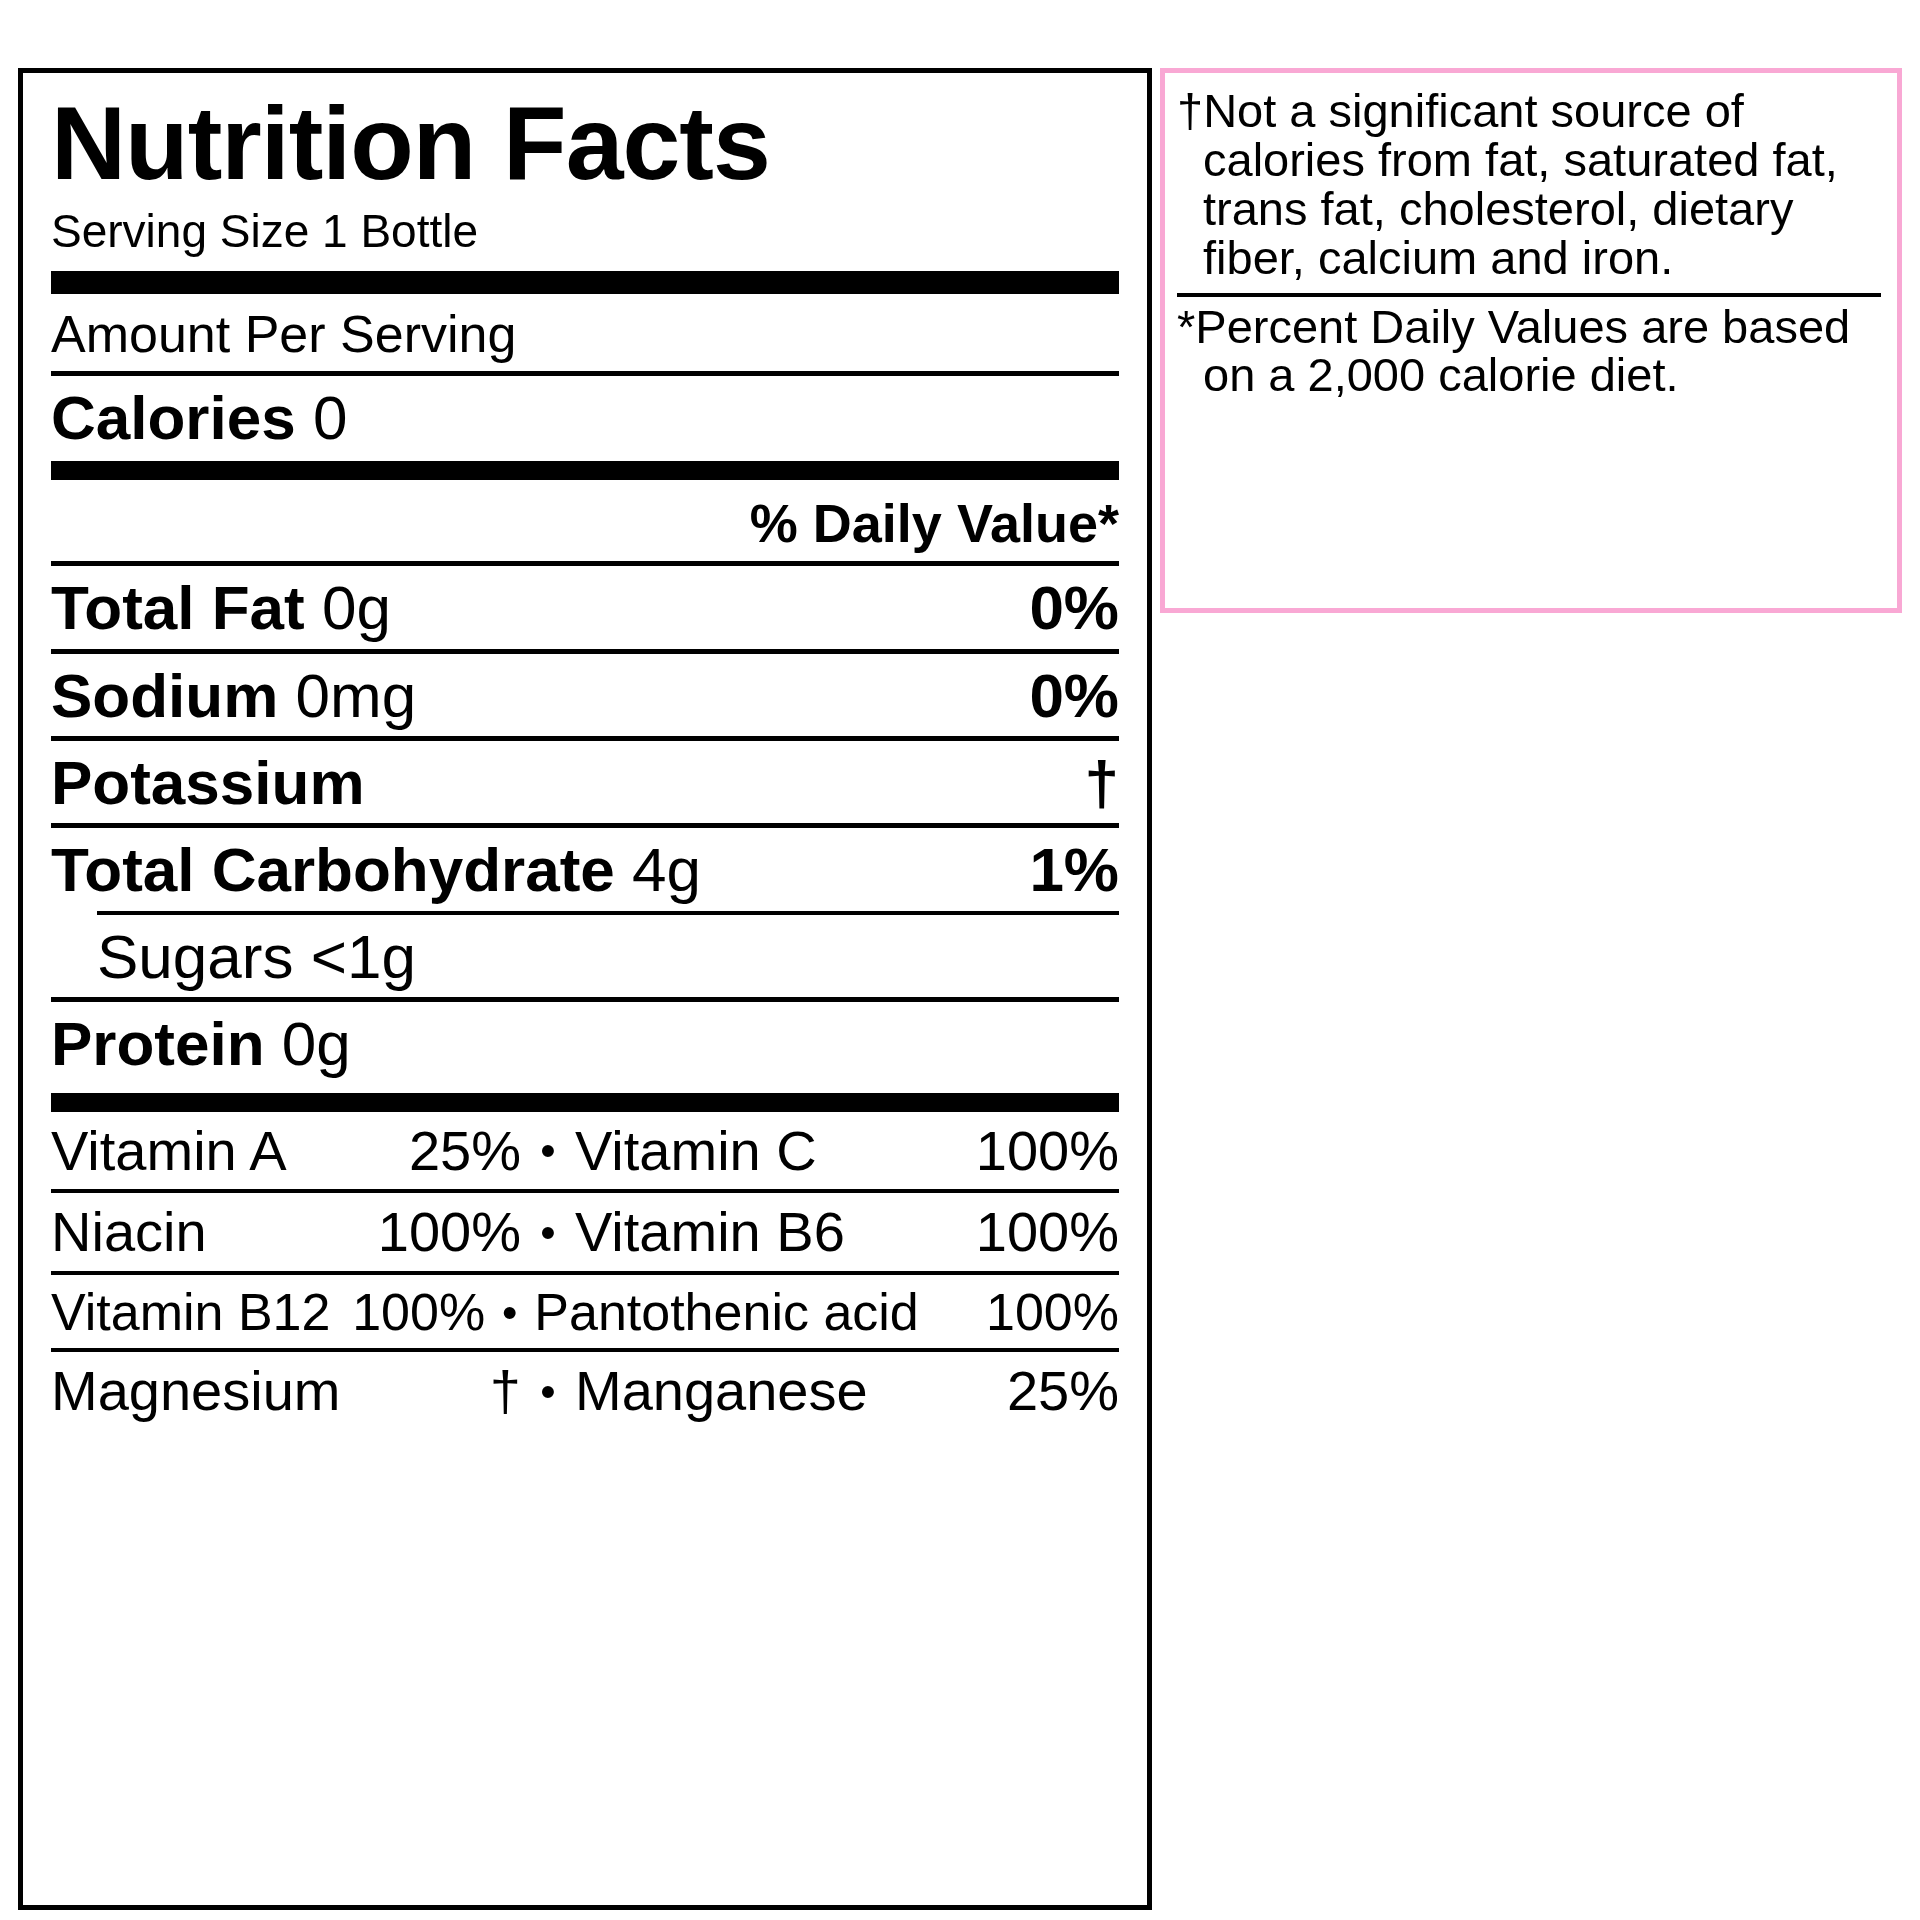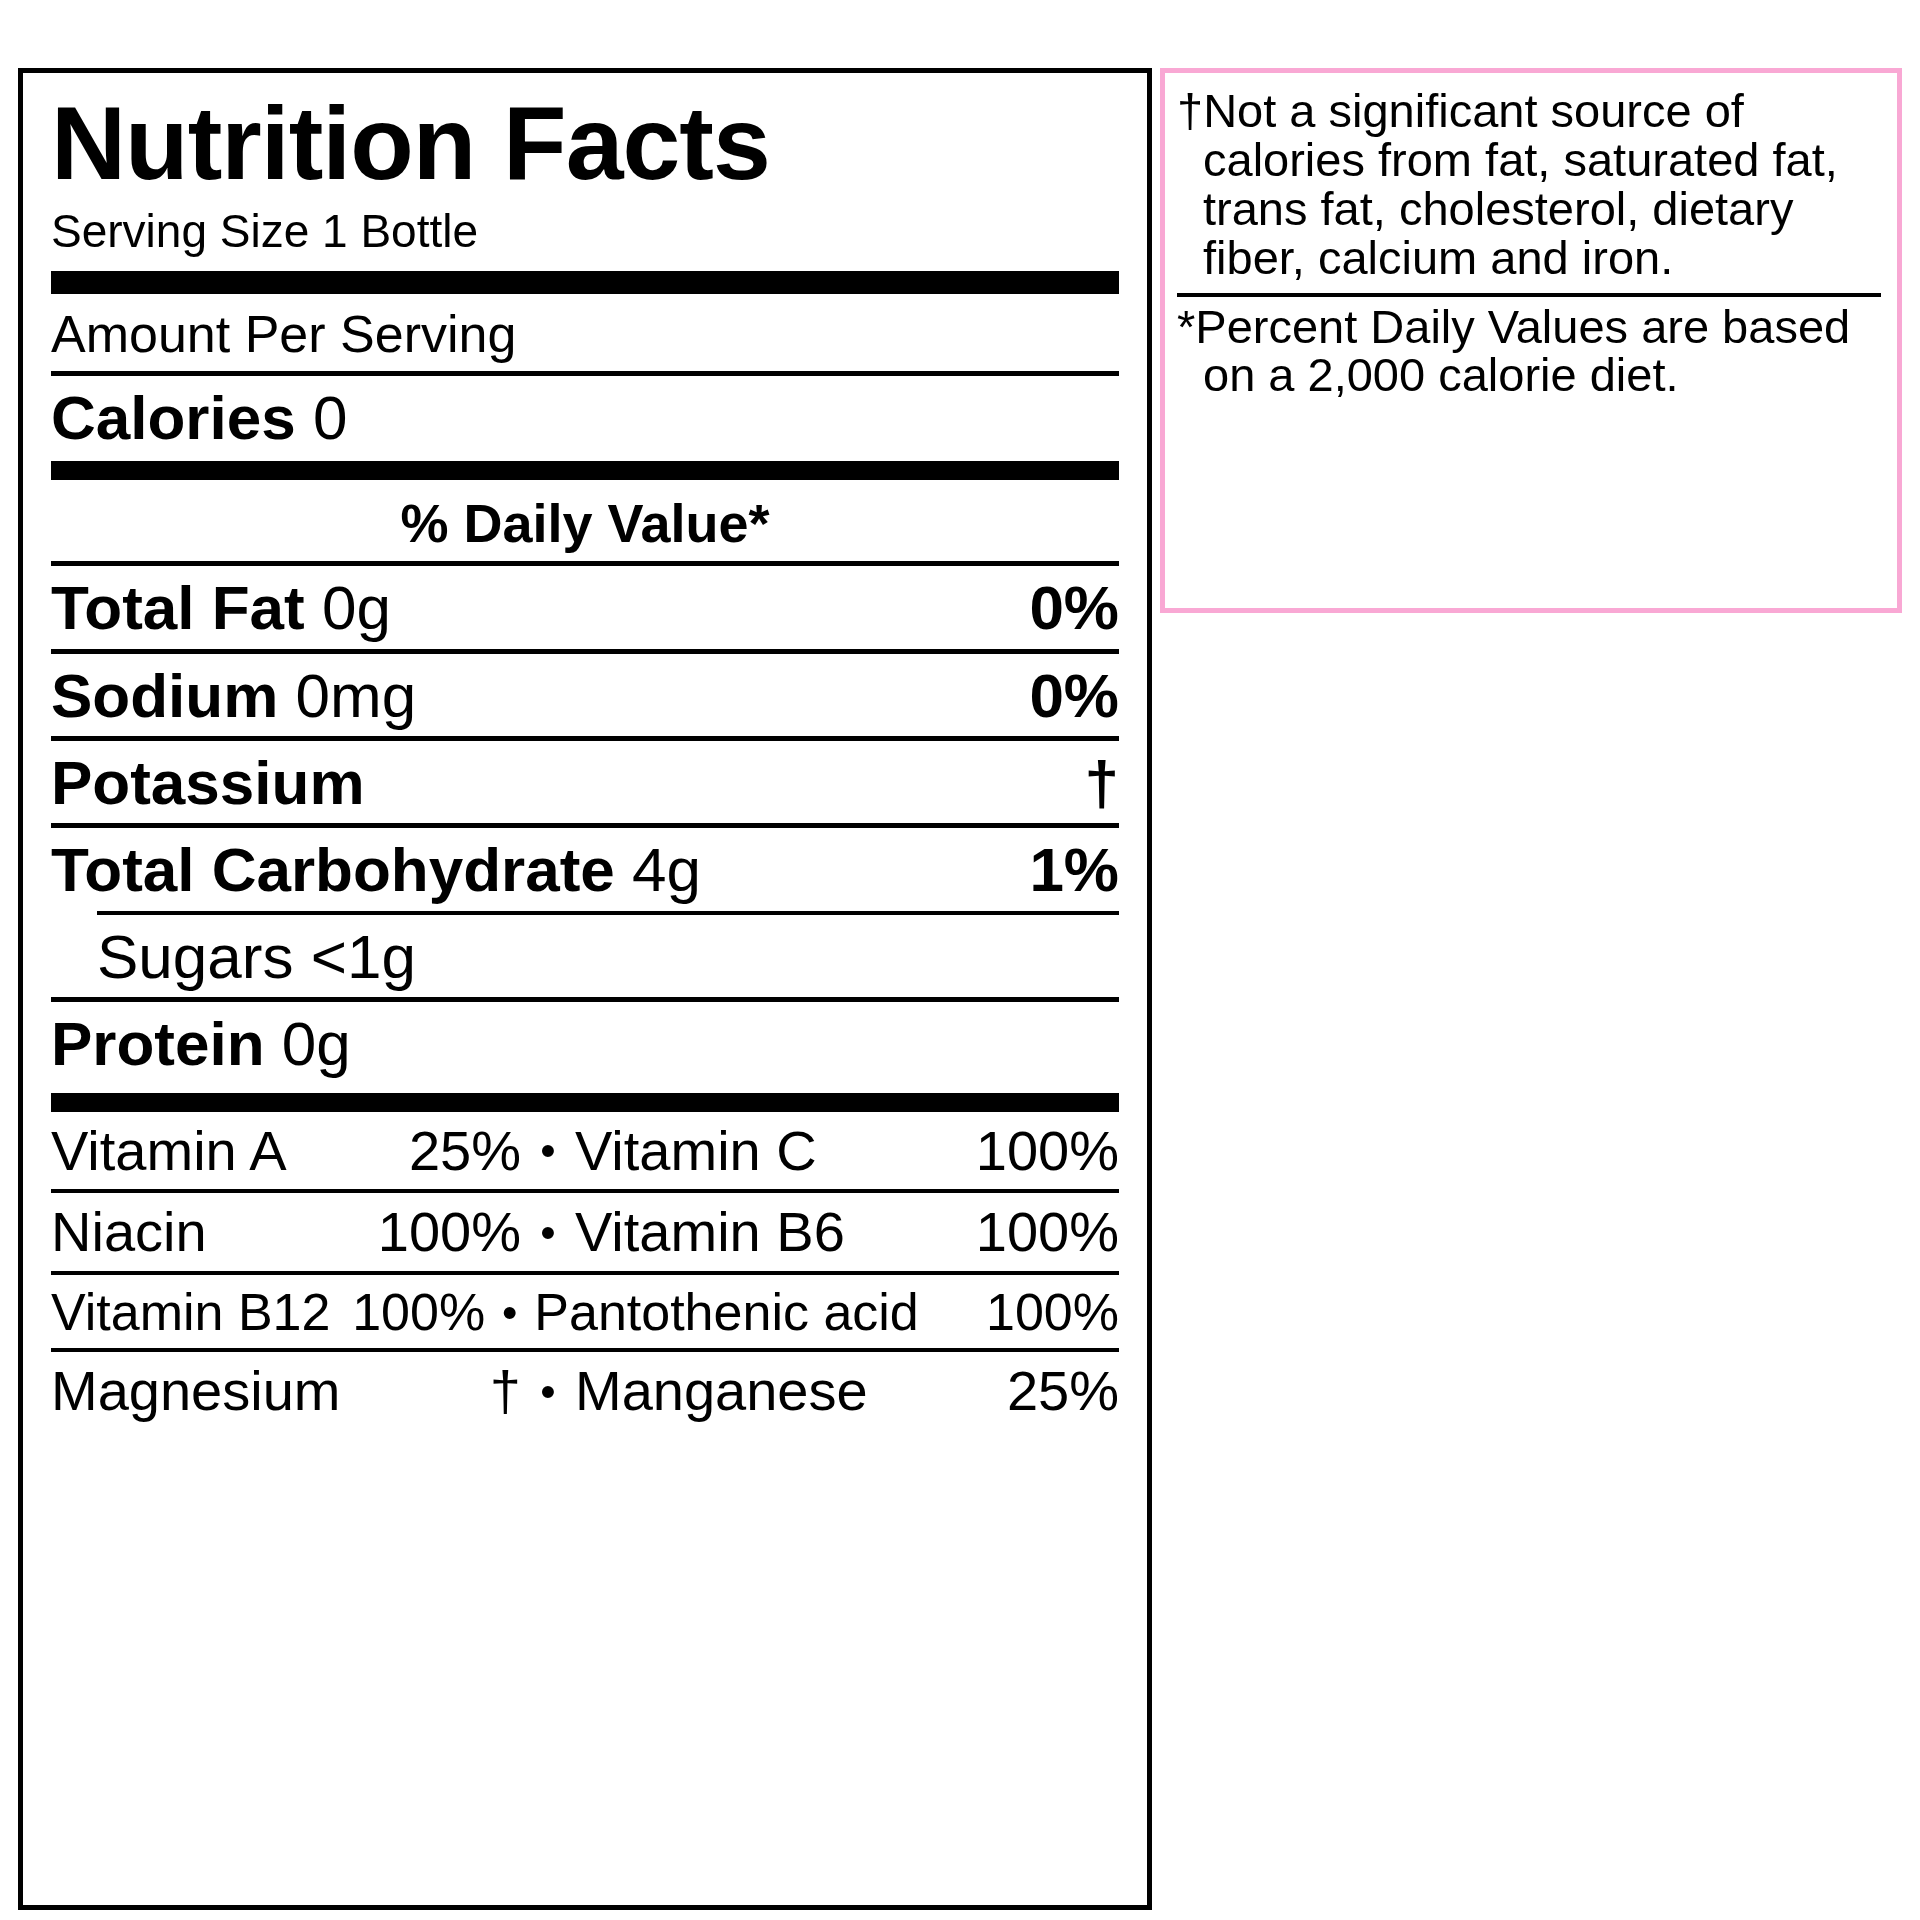--- a/index.html
+++ b/index.html
@@ -79,21 +79,21 @@
 
   .calories-row {
     font-size: 62px;
     line-height: 1.1;
     margin: 8px 0 6px 0;
     white-space: nowrap;
   }
   .calories-row .lbl { font-weight: bold; }
 
   .dv-head {
-    text-align: center;
+    text-align: right;
     font-size: 54px;
     font-weight: bold;
     line-height: 1.1;
     margin: 14px 0 8px 0;
     white-space: nowrap;
   }
 
   .nut-row {
     display: flex;
     align-items: center;

